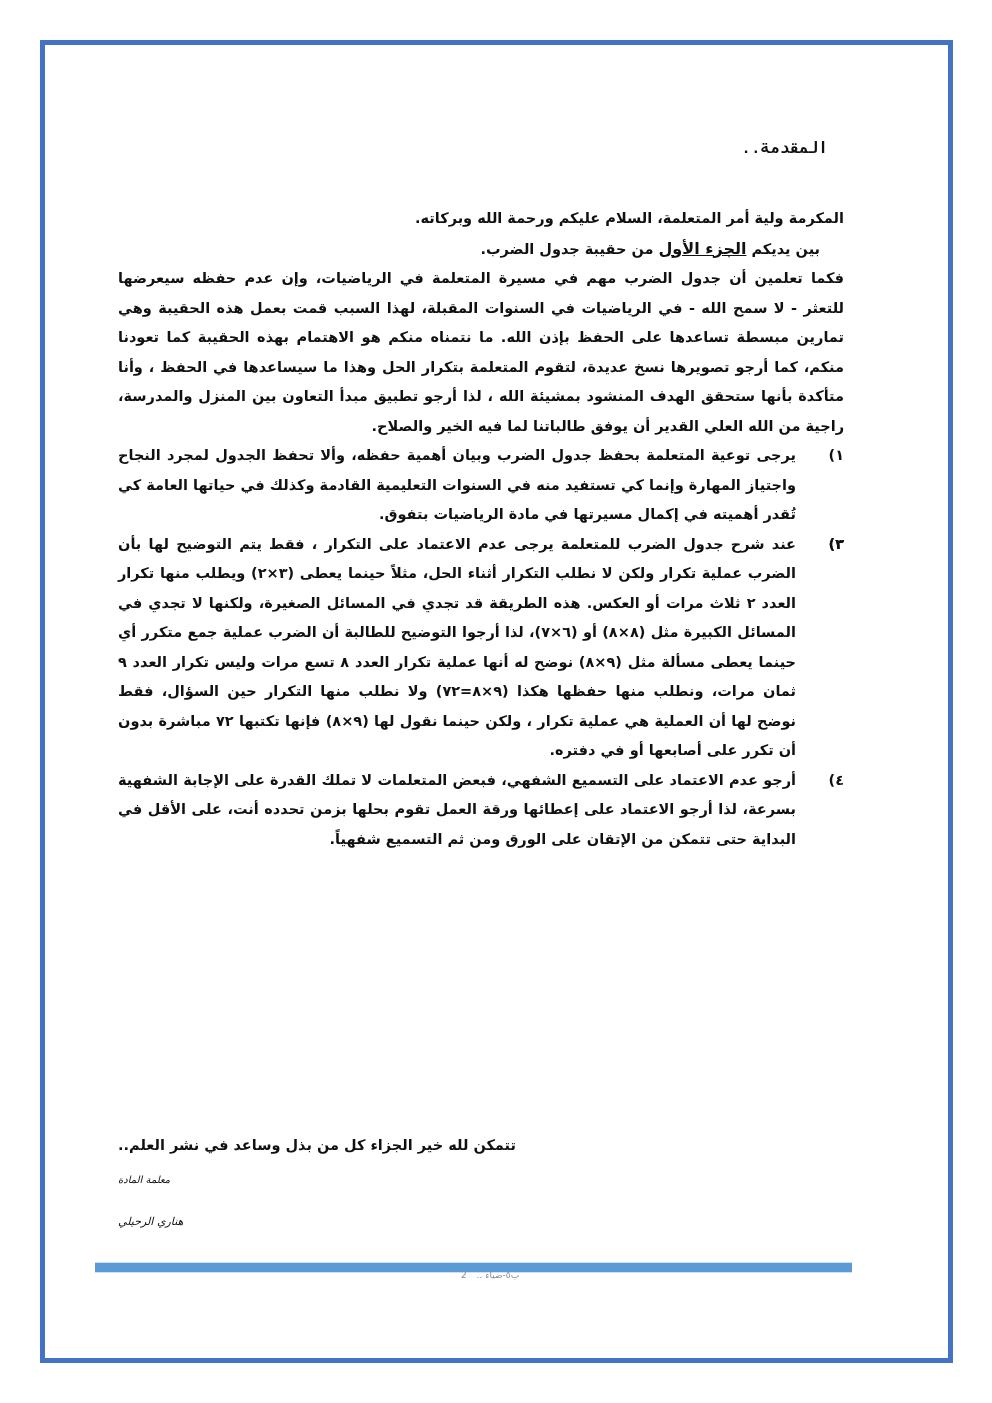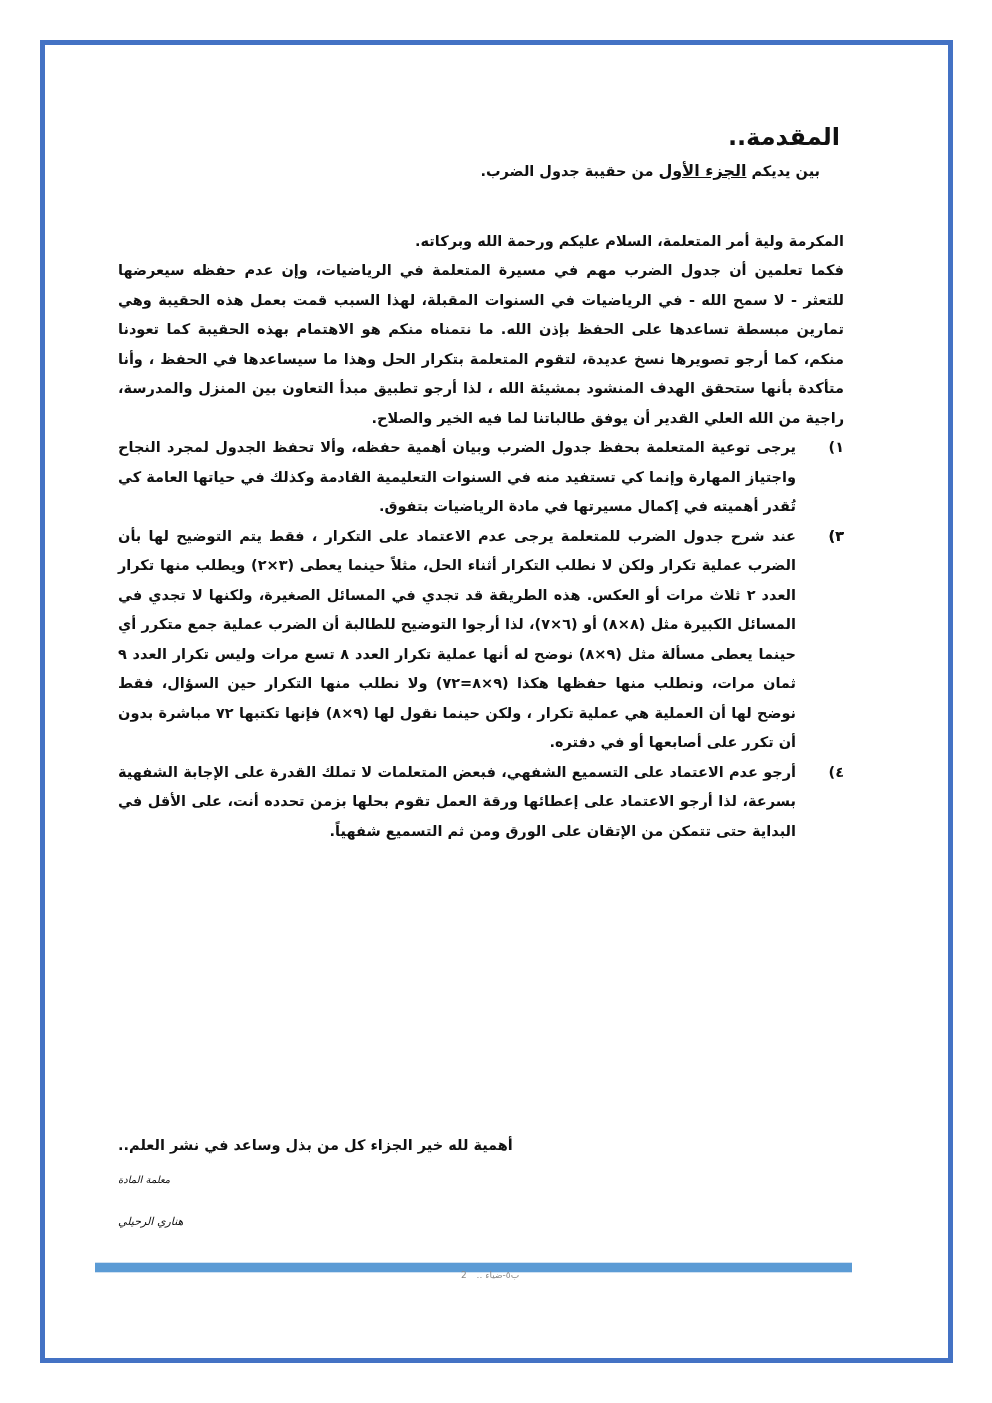--- a/index.html
+++ b/index.html
@@ -1,19 +1,19 @@
 <!DOCTYPE html>
 <html><head>
 <meta charset="utf-8">
 <style>
   html,body{margin:0;padding:0;background:#fff;}
   body{width:992px;height:1403px;position:relative;overflow:hidden;font-family:"DejaVu Sans",sans-serif;color:#111;}
   .frame{position:absolute;left:40px;top:40px;width:903px;height:1313px;border:5px solid #4472c4;}
   .content{position:absolute;left:118px;top:118px;width:726px;direction:rtl;text-align:right;}
-  .title{font-size:24px;font-weight:bold;margin:4px;line-height:30px;}
+  .title{font-size:16px;font-weight:bold;margin:16px;line-height:30px;font-family:Liberation Mono, monospace;}
   .p{font-size:14.5px;font-weight:bold;line-height:29.5px;margin:0;}
   .salutation{margin-top:40px;}
   .indent{padding-right:24px;}
   .just{text-align:justify;text-align-last:right;}
   ol.instr{list-style:none;margin:0;padding:0;}
   ol.instr li{position:relative;padding-right:48px;font-size:14.5px;font-weight:bold;line-height:29.5px;text-align:justify;text-align-last:right;}
   ol.instr li .num{position:absolute;right:0;top:0;}
   .u{text-decoration:underline;font-size:16px;}
   .note{margin-top:30px;}
   .closing{position:absolute;left:118px;top:1133px;width:400px;direction:rtl;text-align:left;}
@@ -26,38 +26,38 @@
   .footer-text .pg{margin-right:10px;}
 </style>
 </head>
 <body>
 
 <div class="frame"></div>
 
 <div class="content">
   <h1 class="title">المقدمة..</h1>
 
+  <p class="p salutation">المكرمة ولية أمر المتعلمة، السلام عليكم ورحمة الله وبركاته.</p>
+
   <p class="p indent"><span>بين يديكم </span><span class="u">الجزء الأول</span><span> من حقيبة جدول الضرب.</span></p>
-
-  <p class="p salutation">المكرمة ولية أمر المتعلمة، السلام عليكم ورحمة الله وبركاته.</p>
 
   <p class="p just">فكما تعلمين أن جدول الضرب مهم في مسيرة المتعلمة في الرياضيات، وإن عدم حفظه سيعرضها للتعثر - لا سمح الله - في الرياضيات في السنوات المقبلة، لهذا السبب قمت بعمل هذه الحقيبة وهي تمارين مبسطة تساعدها على الحفظ بإذن الله. ما نتمناه منكم هو الاهتمام بهذه الحقيبة كما تعودنا منكم، كما أرجو تصويرها نسخ عديدة، لتقوم المتعلمة بتكرار الحل وهذا ما سيساعدها في الحفظ ، وأنا متأكدة بأنها ستحقق الهدف المنشود بمشيئة الله ، لذا أرجو تطبيق مبدأ التعاون بين المنزل والمدرسة، راجية من الله العلي القدير أن يوفق طالباتنا لما فيه الخير والصلاح.</p>
 
 
   <ol class="instr">
     <li><span class="num">١)</span><span>يرجى توعية المتعلمة بحفظ جدول الضرب وبيان أهمية حفظه، وألا تحفظ الجدول لمجرد النجاح واجتياز المهارة وإنما كي تستفيد منه في السنوات التعليمية القادمة وكذلك في حياتها العامة كي تُقدر أهميته في إكمال مسيرتها في مادة الرياضيات بتفوق.</span></li>
     <li><span class="num">٢)</span></li>
     <li><span class="num">٣)</span><span>عند شرح جدول الضرب للمتعلمة يرجى عدم الاعتماد على التكرار ، فقط يتم التوضيح لها بأن الضرب عملية تكرار ولكن لا نطلب التكرار أثناء الحل، مثلاً حينما يعطى (٣×٢) ويطلب منها تكرار العدد ٢ ثلاث مرات أو العكس. هذه الطريقة قد تجدي في المسائل الصغيرة، ولكنها لا تجدي في المسائل الكبيرة مثل (٨×٨) أو (٦×٧)، لذا أرجوا التوضيح للطالبة أن الضرب عملية جمع متكرر أي حينما يعطى مسألة مثل (٩×٨) نوضح له أنها عملية تكرار العدد ٨ تسع مرات وليس تكرار العدد ٩ ثمان مرات، ونطلب منها حفظها هكذا (٩×٨=٧٢) ولا نطلب منها التكرار حين السؤال، فقط نوضح لها أن العملية هي عملية تكرار ، ولكن حينما نقول لها (٩×٨) فإنها تكتبها ٧٢ مباشرة بدون أن تكرر على أصابعها أو في دفتره.</span></li>
     <li><span class="num">٤)</span><span>أرجو عدم الاعتماد على التسميع الشفهي، فبعض المتعلمات لا تملك القدرة على الإجابة الشفهية بسرعة، لذا أرجو الاعتماد على إعطائها ورقة العمل تقوم بحلها بزمن تحدده أنت، على الأقل في البداية حتى تتمكن من الإتقان على الورق ومن ثم التسميع شفهياً.</span></li>
   </ol>
 
 </div>
 
 <div class="closing">
-  <span class="line1">أهمية لله خير الجزاء كل من بذل وساعد في نشر العلم..</span>
+  <span class="line1">تتمكن لله خير الجزاء كل من بذل وساعد في نشر العلم..</span>
 </div>
 <span class="sign sign1">معلمة المادة</span>
 <span class="sign sign2">هناري الرحيلي</span>
 
 <div class="footer-bar"></div>
 <div class="footer-text">
   <span>ب٥-ضياء ..</span><span class="pg">2</span>
 </div>
 
 </body></html>

